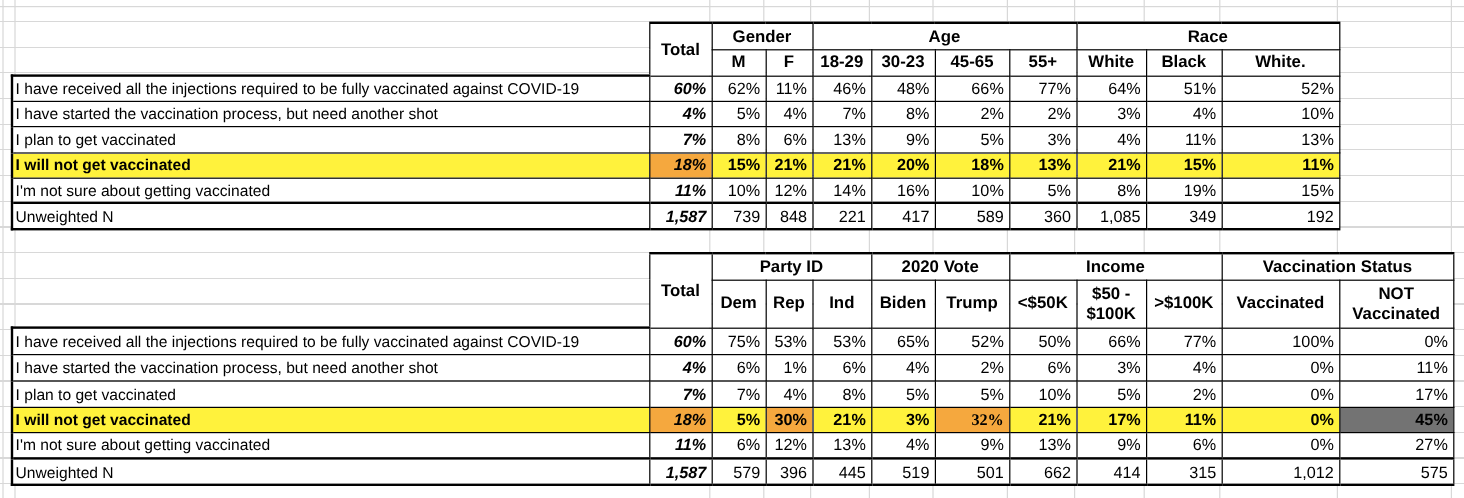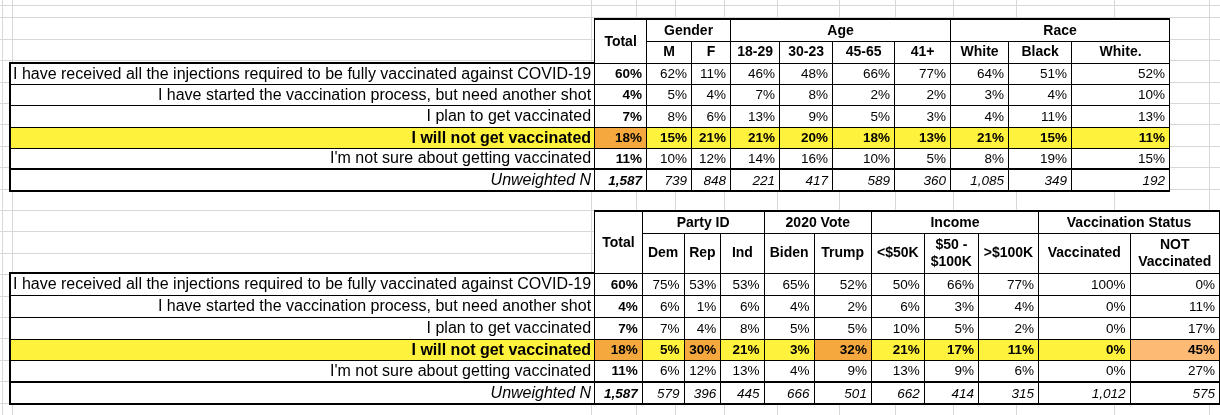--- a/index.html
+++ b/index.html
@@ -50,37 +50,36 @@
     padding: 0 2px;
     white-space: pre-line;
     line-height: 1.25;
   }
   .xtab thead tr:first-child th { border-top-width: 2px; }
   .hb { border-bottom-width: 2px; }
   .gs { border-left-width: 2px; }
   .last-col { border-right-width: 2px; }
   .xtab tbody th.rowlabel {
     font-weight: normal;
-    text-align: right;
-    font-size: 16px;
+    text-align: left;
+    font-size: 13px;
     padding: 0 3px 0 2px;
     border-left-width: 2px;
   }
   .xtab tbody td {
     text-align: right;
     font-size: 13.5px;
     padding: 0 4px 0 0;
   }
   .xtab tr.first-row th.rowlabel { border-top-width: 2px; }
-  .xtab td.c0 { font-weight: bold; }
+  .xtab td.c0 { font-weight: bold; font-style: italic; }
   .xtab tr.hl th, .xtab tr.hl td { font-weight: bold; }
   .xtab tr.nrow th, .xtab tr.nrow td {
     border-top-width: 2px;
     border-bottom-width: 2px;
-    font-style: italic;
   }
   .xtab th.ghost { border: none; background: transparent; }
 </style>
 </head>
 <body>
 
 <div id="sheet">
   <div id="hgrid"></div>
   <div id="vlines">
       <div class="vline" style="left: 2px;"></div>
@@ -121,21 +120,21 @@
         <th colspan="2" class="gs">Gender</th>
         <th colspan="4" class="gs">Age</th>
         <th colspan="3" class="gs last-col">Race</th>
       </tr>
       <tr style="height: 22px;">
         <th class="hb gs">M</th>
         <th class="hb">F</th>
         <th class="hb gs">18-29</th>
         <th class="hb">30-23</th>
         <th class="hb">45-65</th>
-        <th class="hb">41+</th>
+        <th class="hb">55+</th>
         <th class="hb gs">White</th>
         <th class="hb">Black</th>
         <th class="hb last-col">White.</th>
       </tr>
     </thead>
     <tbody>
       <tr class="first-row" style="height: 21px;">
         <th class="rowlabel">I have received all the injections required to be fully vaccinated against COVID-19</th>
         <td class="c0 gs">60%</td>
         <td class="gs">62%</td>
@@ -297,26 +296,26 @@
         <td class="gs">0%</td>
         <td class="last-col">17%</td>
       </tr>
       <tr class="hl" style="height: 21px;">
         <th class="rowlabel" style="background: rgb(255, 242, 60);">I will not get vaccinated</th>
         <td class="c0 gs" style="background: rgb(245, 168, 62);">18%</td>
         <td class="gs" style="background: rgb(255, 242, 60);">5%</td>
         <td class="" style="background: rgb(245, 168, 62);">30%</td>
         <td class="" style="background: rgb(255, 242, 60);">21%</td>
         <td class="gs" style="background: rgb(255, 242, 60);">3%</td>
-        <td class="" style="background: rgb(245, 168, 62);">32%</td>
+        <td class="" style="background: rgb(245, 168, 62); font-family: Liberation Serif, serif;">32%</td>
         <td class="gs" style="background: rgb(255, 242, 60);">21%</td>
         <td class="" style="background: rgb(255, 242, 60);">17%</td>
         <td class="" style="background: rgb(255, 242, 60);">11%</td>
         <td class="gs" style="background: rgb(255, 242, 60);">0%</td>
-        <td class="last-col" style="background: #fdba74;">45%</td>
+        <td class="last-col" style="background: #737373;">45%</td>
       </tr>
       <tr class="" style="height: 22px;">
         <th class="rowlabel">I'm not sure about getting vaccinated</th>
         <td class="c0 gs">11%</td>
         <td class="gs">6%</td>
         <td class="">12%</td>
         <td class="">13%</td>
         <td class="gs">4%</td>
         <td class="">9%</td>
         <td class="gs">13%</td>
@@ -324,21 +323,21 @@
         <td class="">6%</td>
         <td class="gs">0%</td>
         <td class="last-col">27%</td>
       </tr>
       <tr class="nrow" style="height: 22px;">
         <th class="rowlabel">Unweighted N</th>
         <td class="c0 gs">1,587</td>
         <td class="gs">579</td>
         <td class="">396</td>
         <td class="">445</td>
-        <td class="gs">666</td>
+        <td class="gs">519</td>
         <td class="">501</td>
         <td class="gs">662</td>
         <td class="">414</td>
         <td class="">315</td>
         <td class="gs">1,012</td>
         <td class="last-col">575</td>
       </tr>
     </tbody>
   </table>
 

